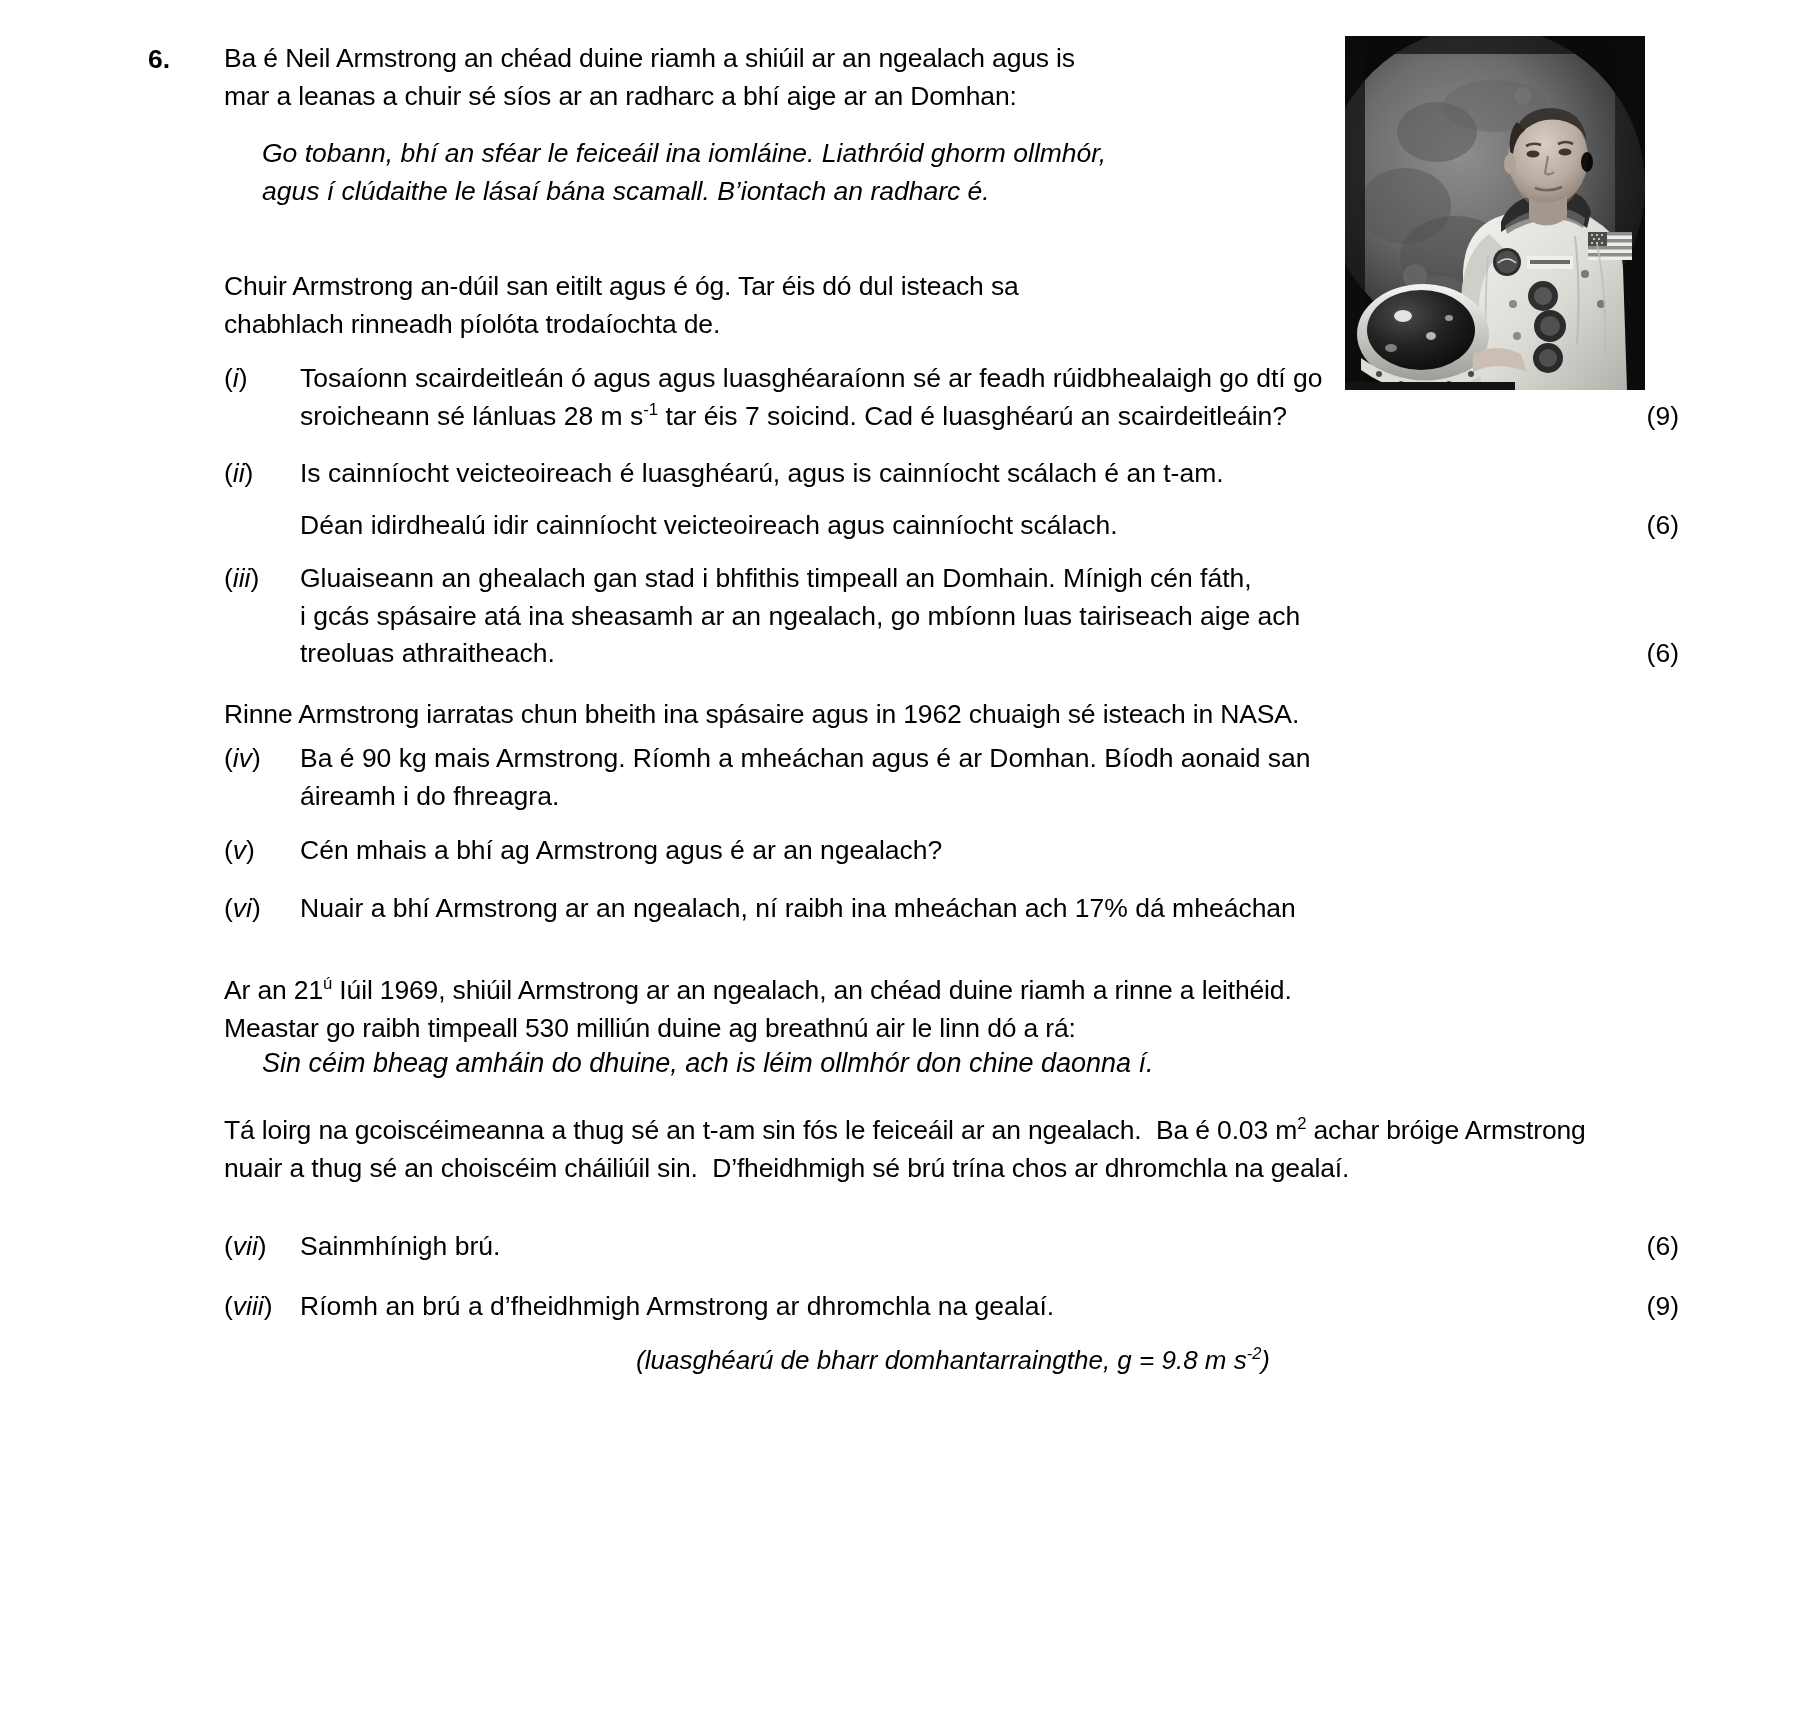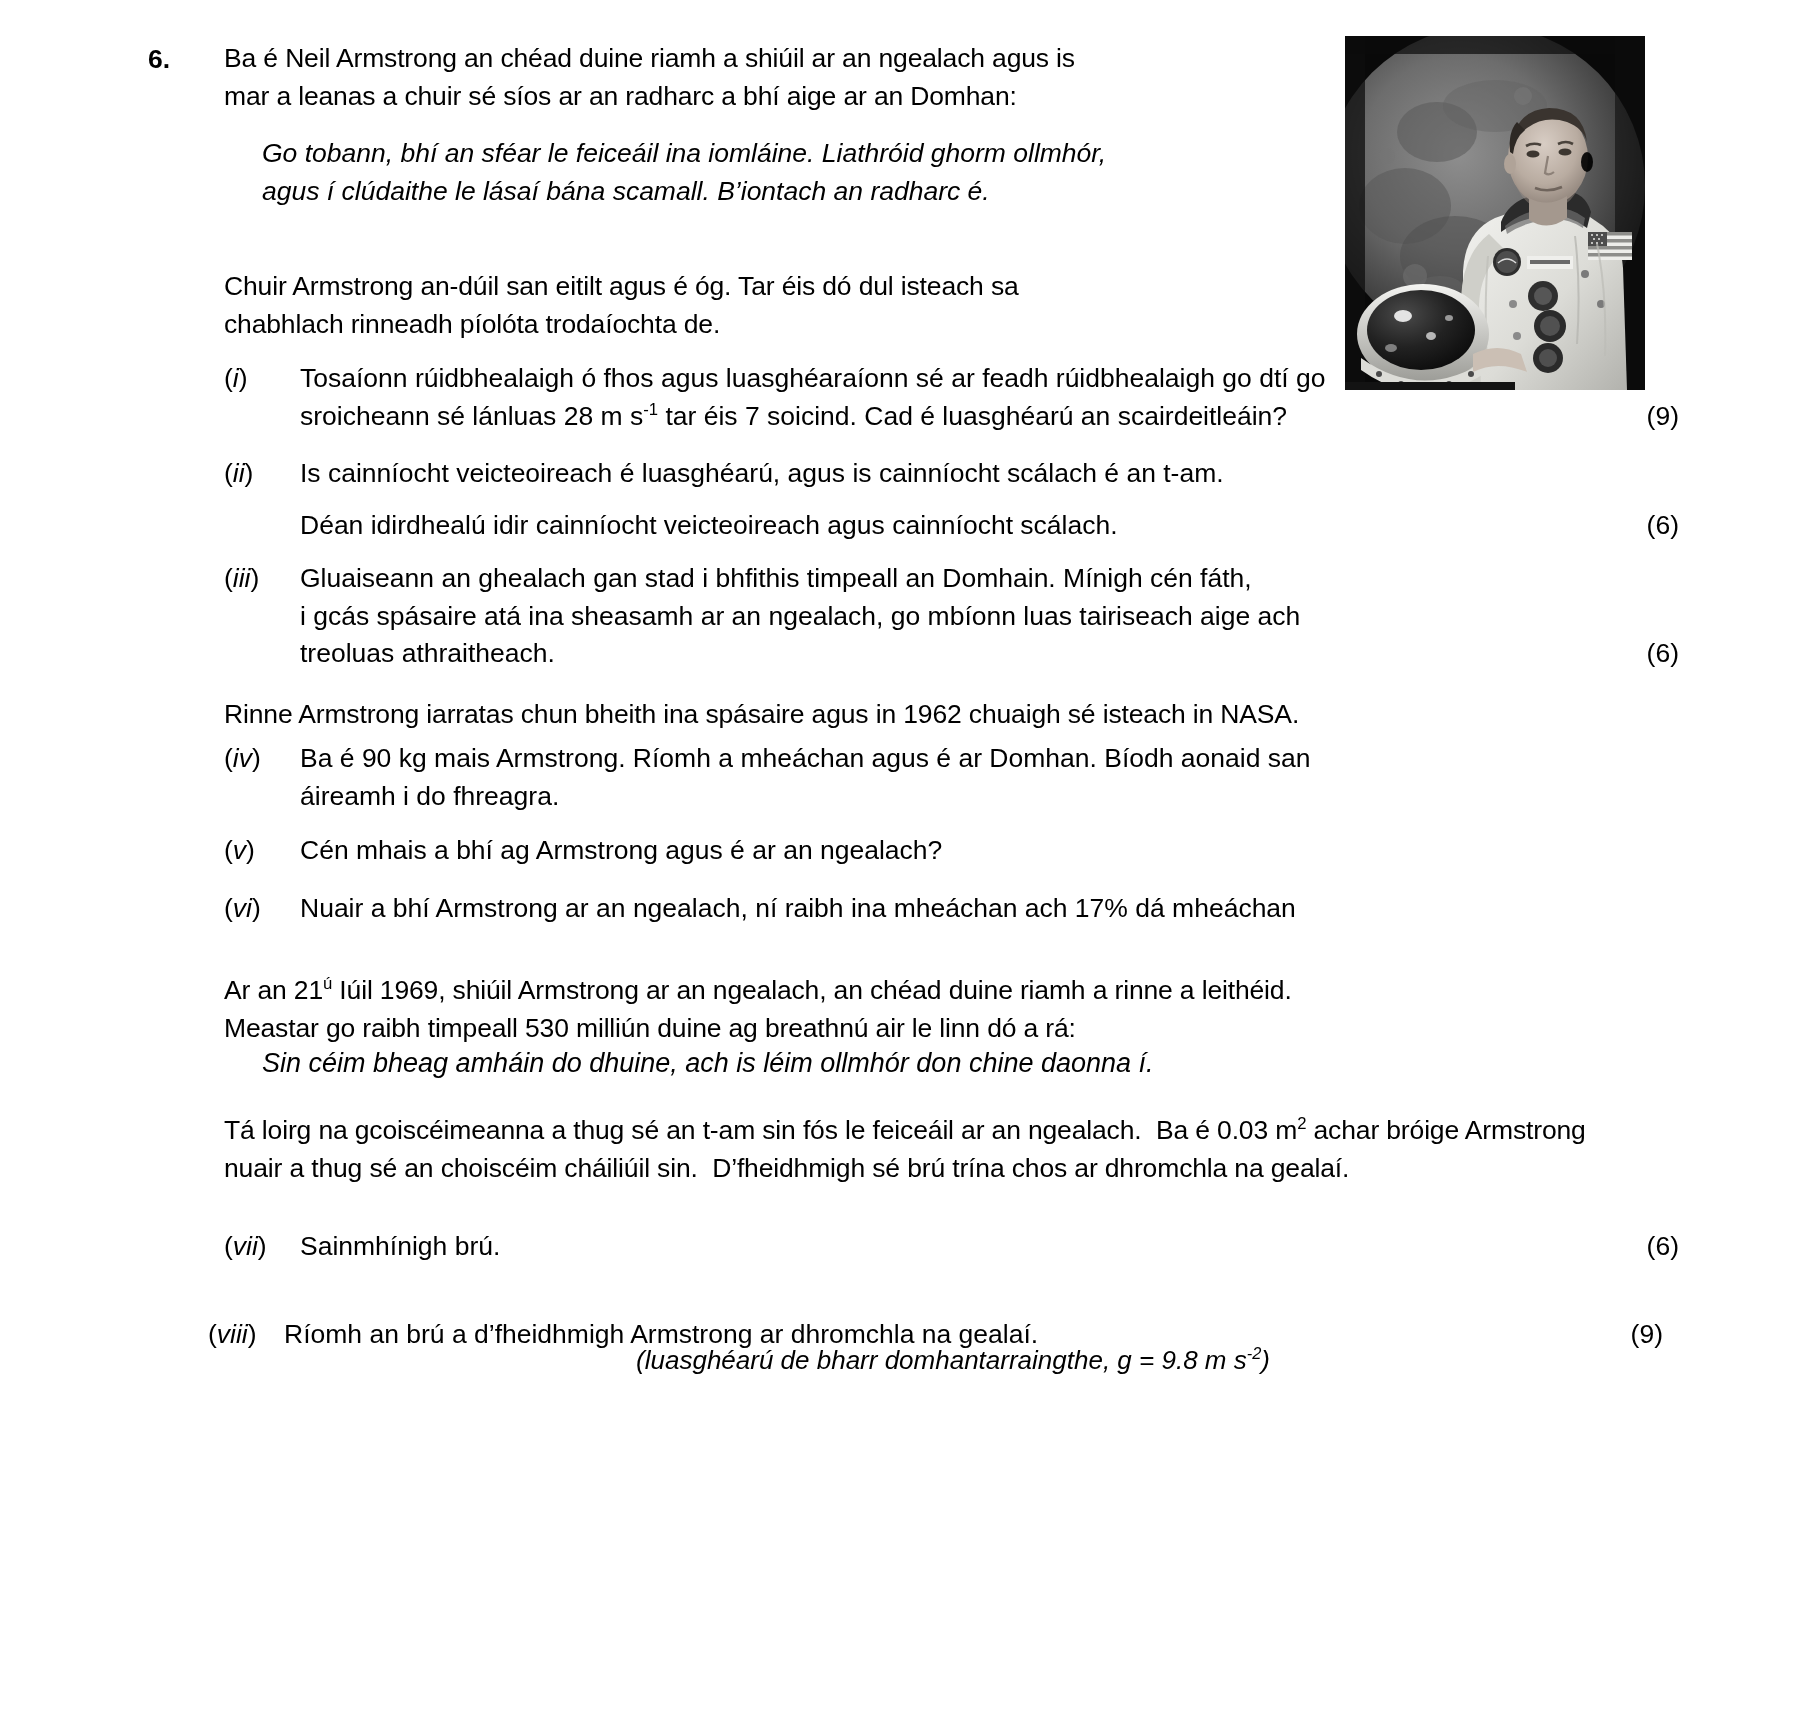--- a/index.html
+++ b/index.html
@@ -142,21 +142,21 @@
     <div class="intro body-text">Ba é Neil Armstrong an chéad duine riamh a shiúil ar an ngealach agus is mar a leanas a chuir sé síos ar an radharc a bhí aige ar an Domhan:</div>
   </div>
 
   <div class="quote">Go tobann, bhí an sféar le feiceáil ina iomláine.  Liathróid ghorm ollmhór, agus í clúdaithe le lásaí bána scamall.  B’iontach an radharc é.</div>
 
   <div class="para-flight body-text">Chuir Armstrong an-dúil san eitilt agus é óg.  Tar éis dó dul isteach sa chabhlach rinneadh píolóta trodaíochta de.</div>
 
   <div class="item" style="left:224px; top:360px; width:1455px;">
     <div class="item-label" style="width:76px;">(<i>i</i>)</div>
     <div class="item-body">
-      <div>Tosaíonn rúidbhealaigh ó fhos agus luasghéaraíonn sé ar feadh rúidbhealaigh go dtí go</div>
+      <div>Tosaíonn scairdeitleán ó agus agus luasghéaraíonn sé ar feadh rúidbhealaigh go dtí go</div>
       <div>
         <span>sroicheann sé lánluas 28 m s</span><sup>-1</sup><span> tar éis 7 soicind.  Cad é luasghéarú an scairdeitleáin?</span><span class="inline-marks">(9)</span>
       </div>
     </div>
   </div>
 
   <div class="item" style="left:224px; top:455px; width:1455px;">
     <div class="item-label" style="width:76px;">(<i>ii</i>)</div>
     <div class="item-body">
       <div>Is cainníocht veicteoireach é luasghéarú, agus is cainníocht scálach é an t-am.</div>
@@ -215,21 +215,21 @@
 
   <div class="item" style="left:224px; top:1228px; width:1455px;">
     <div class="item-label" style="width:76px;">(<i>vii</i>)</div>
     <div class="item-body">
       <div>
         <span>Sainmhínigh brú.</span><span class="inline-marks">(6)</span>
       </div>
     </div>
   </div>
 
-  <div class="item" style="left:208px; top:1288px; width:1455px;margin-top:28px;">
+  <div class="item" style="left:224px; top:1288px; width:1455px;">
     <div class="item-label" style="width:76px;">(<i>viii</i>)</div>
     <div class="item-body">
       <div>
         <span>Ríomh an brú a d’fheidhmigh Armstrong ar dhromchla na gealaí.</span><span class="inline-marks">(9)</span>
       </div>
     </div>
   </div>
 
   <div class="centered-note" style="top:1345px;">
     (luasghéarú de bharr domhantarraingthe, g = 9.8 m s<sup>-2</sup>)

